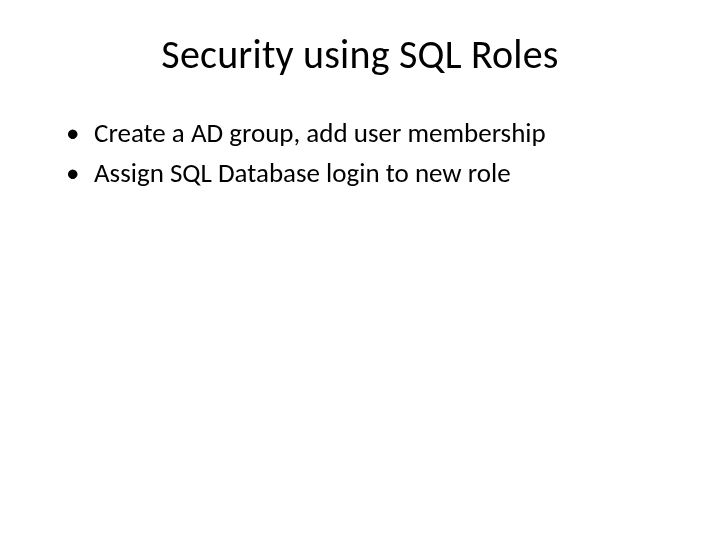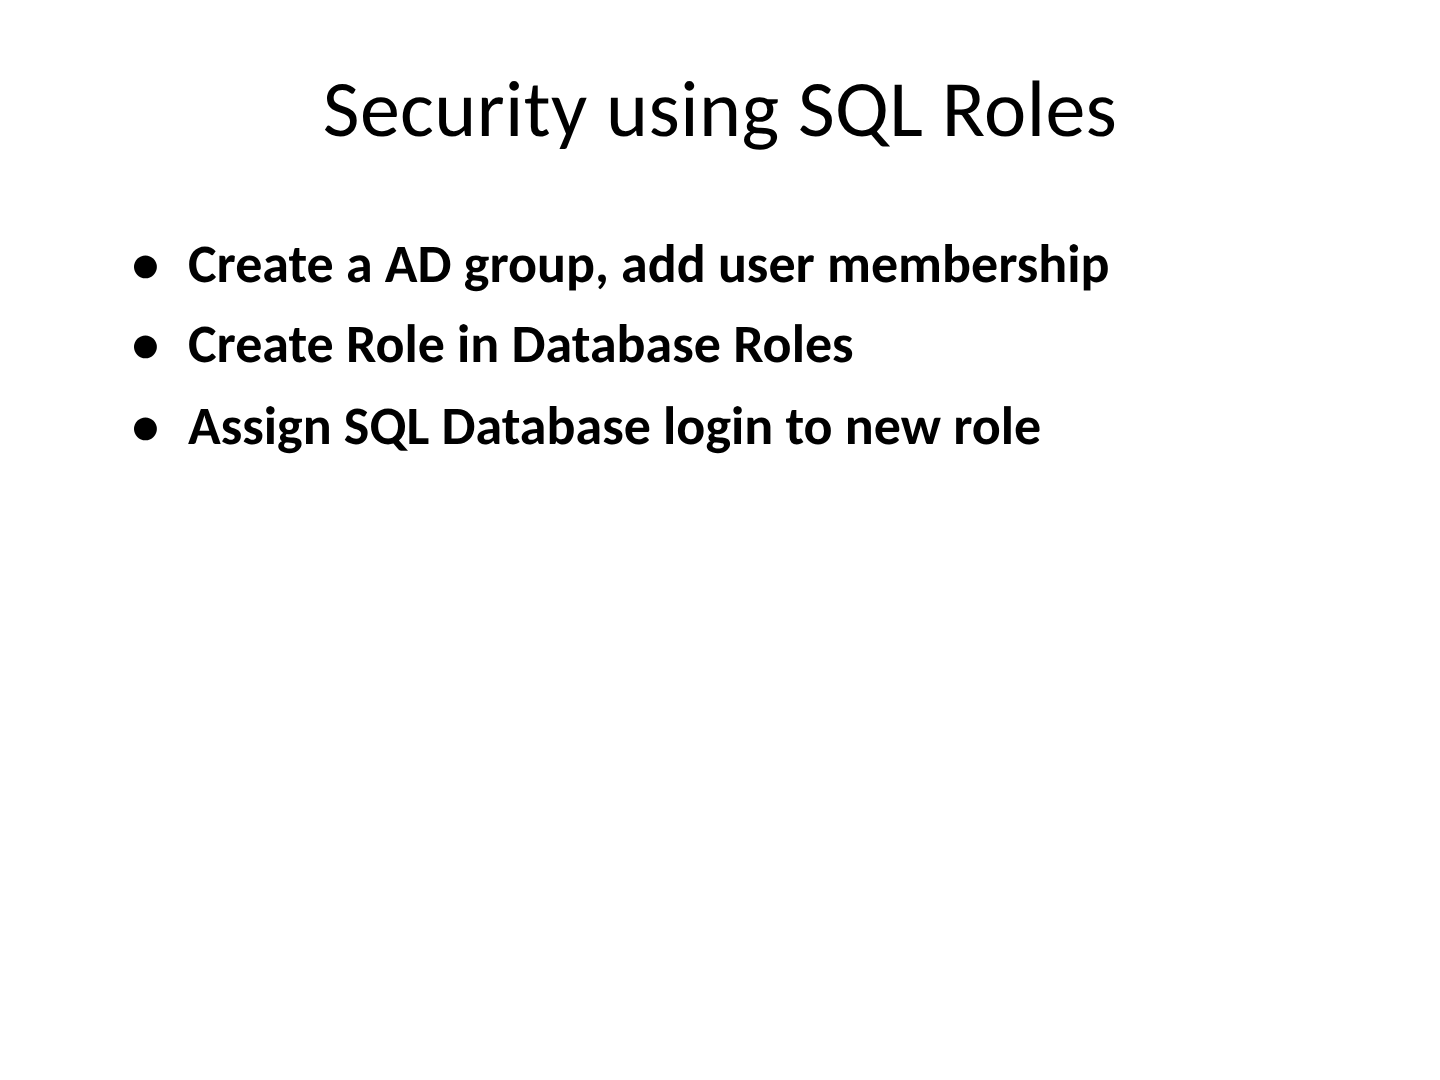--- a/index.html
+++ b/index.html
@@ -22,21 +22,20 @@
       text-align: center;
       font-size: 40px;
       font-weight: 400;
       margin: 0 0 36px 0;
       letter-spacing: 0.2px;
     }
     ul.bullets {
       list-style: none;
       padding: 0;
       margin: 0 0 0 8px;
-      font-weight: bold;
     }
     ul.bullets li {
       position: relative;
       padding-left: 36px;
       font-size: 27px;
       line-height: 1.35;
       margin-bottom: 4px;
     }
     ul.bullets li::before {
       content: "•";
@@ -51,19 +50,18 @@
     }
   </style>
 </head>
 <body>
 
 <div class="slide">
   <h1 class="title">Security using SQL Roles</h1>
 
   <ul class="bullets">
     <li>Create a AD group, add user membership</li>
-    <li>Create Role in Database Roles</li>
     <li>Assign SQL Database login to new role</li>
   </ul>
 
   <div class="gap"></div>
 
 </div>
 
 </body></html>

